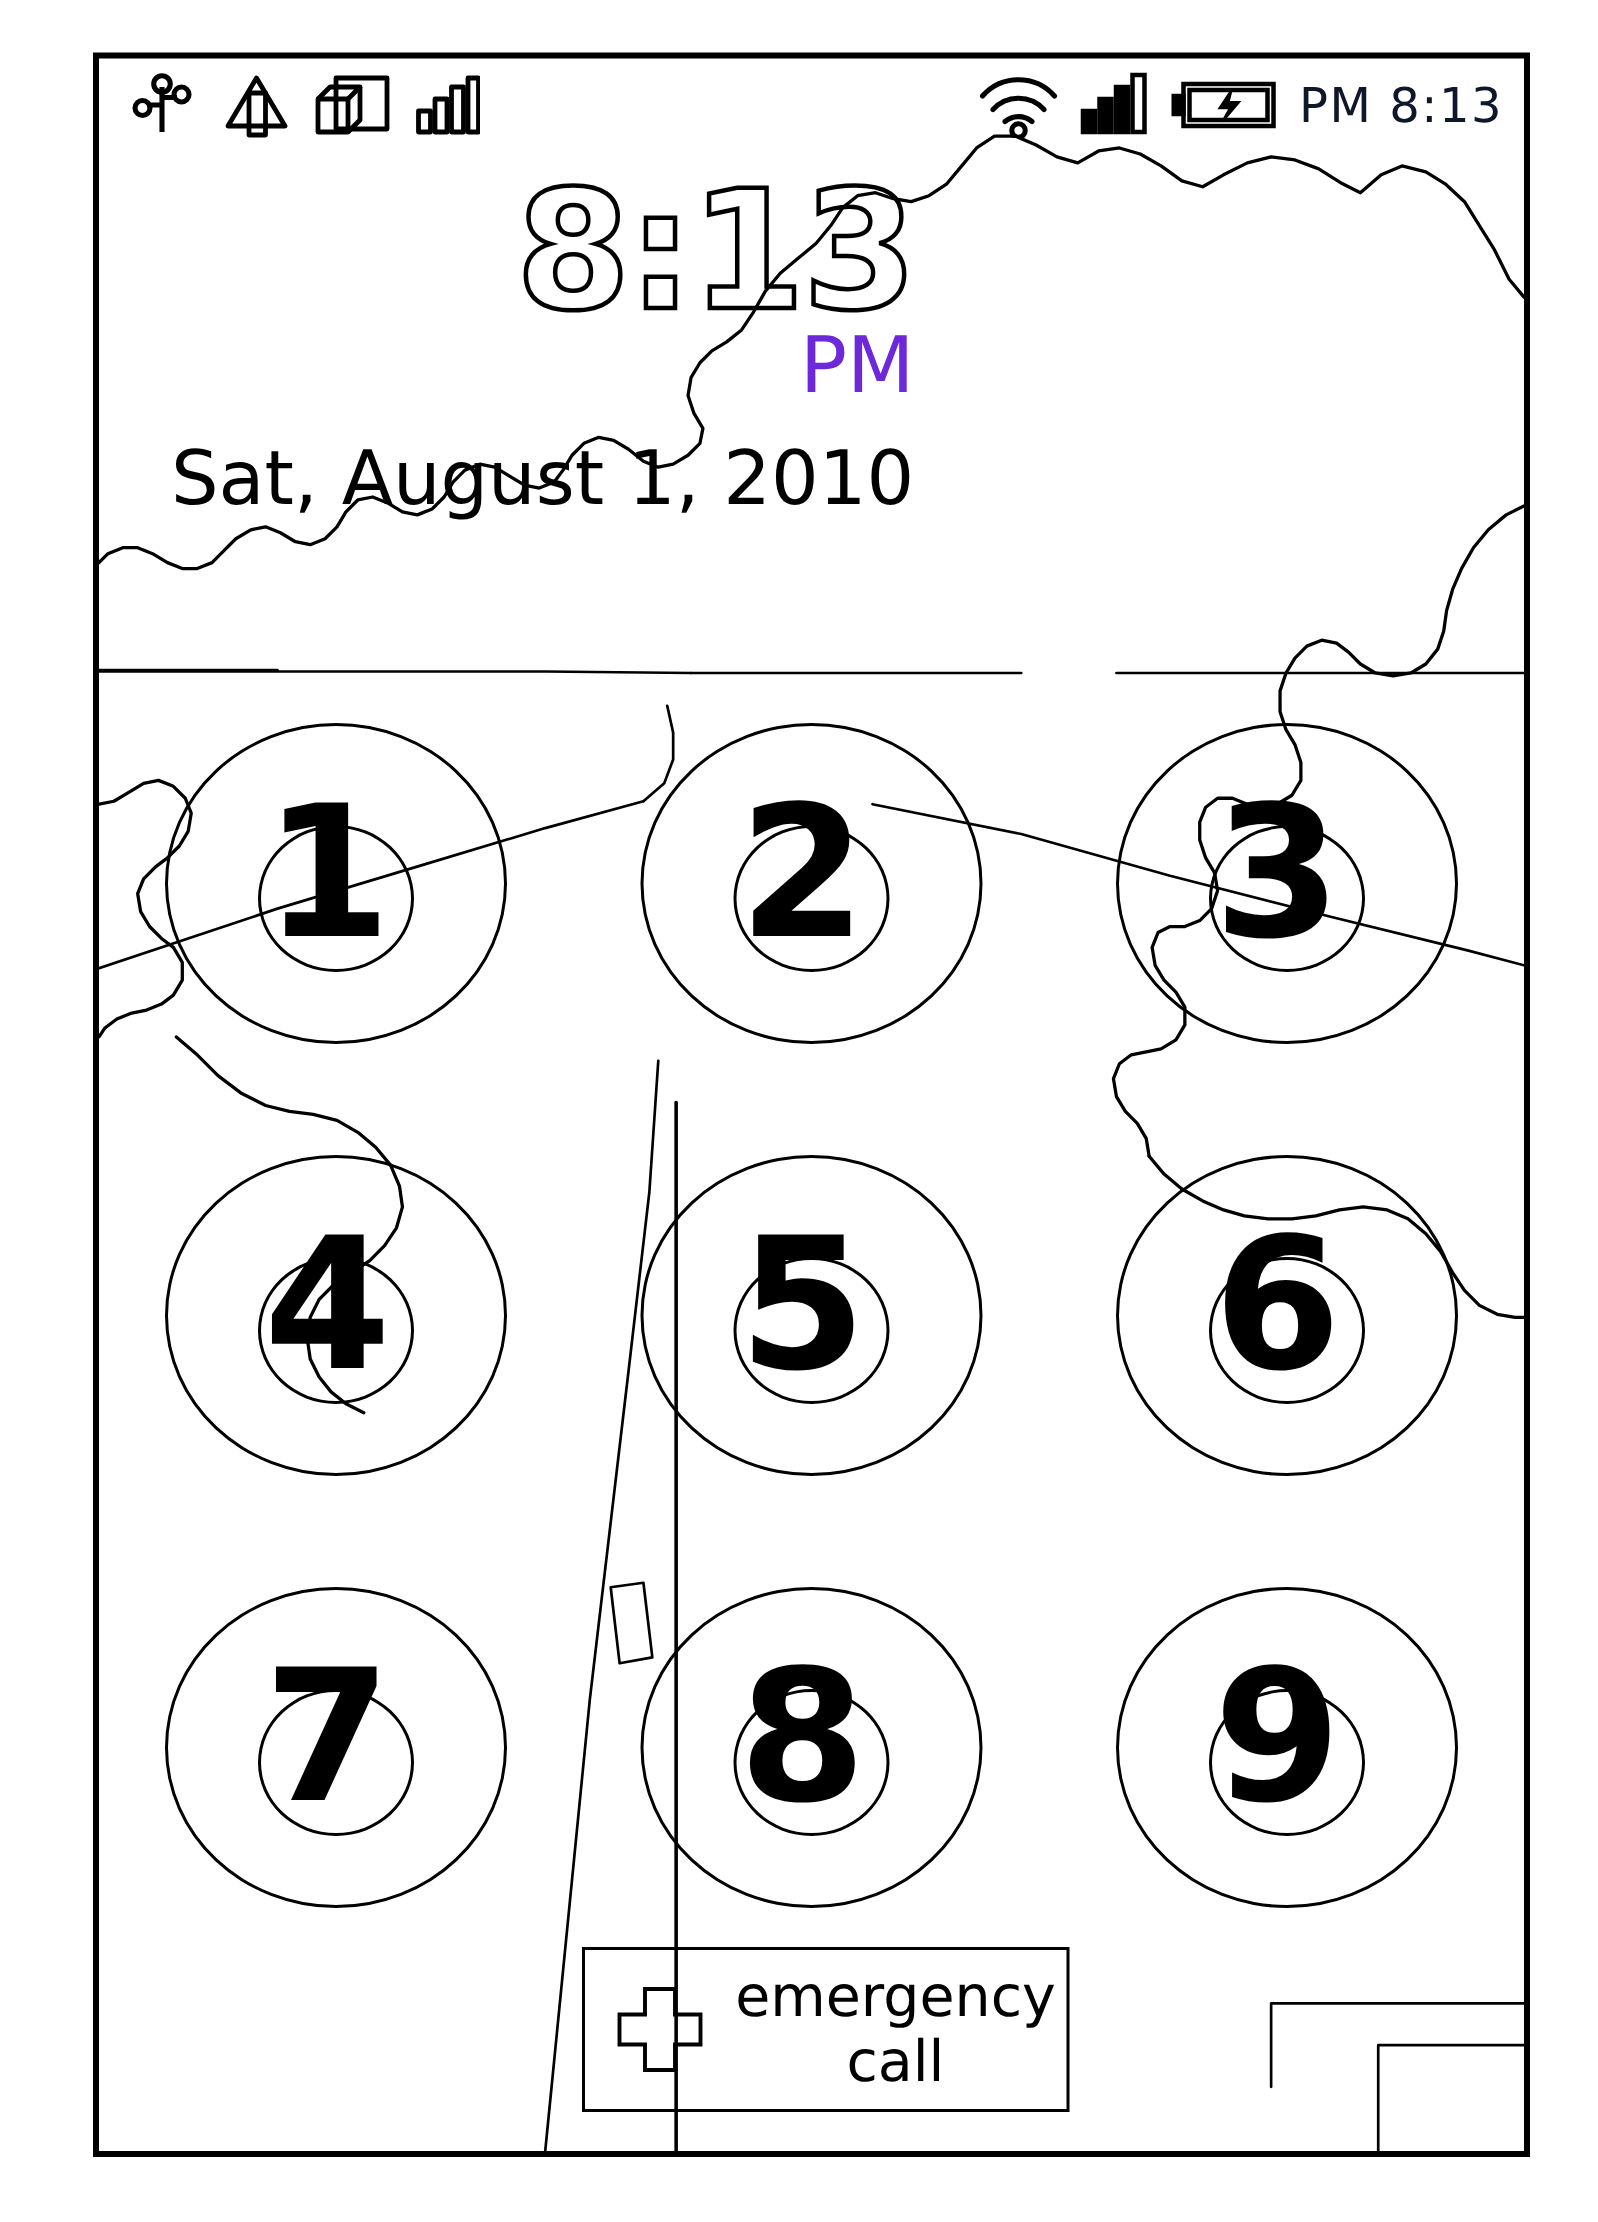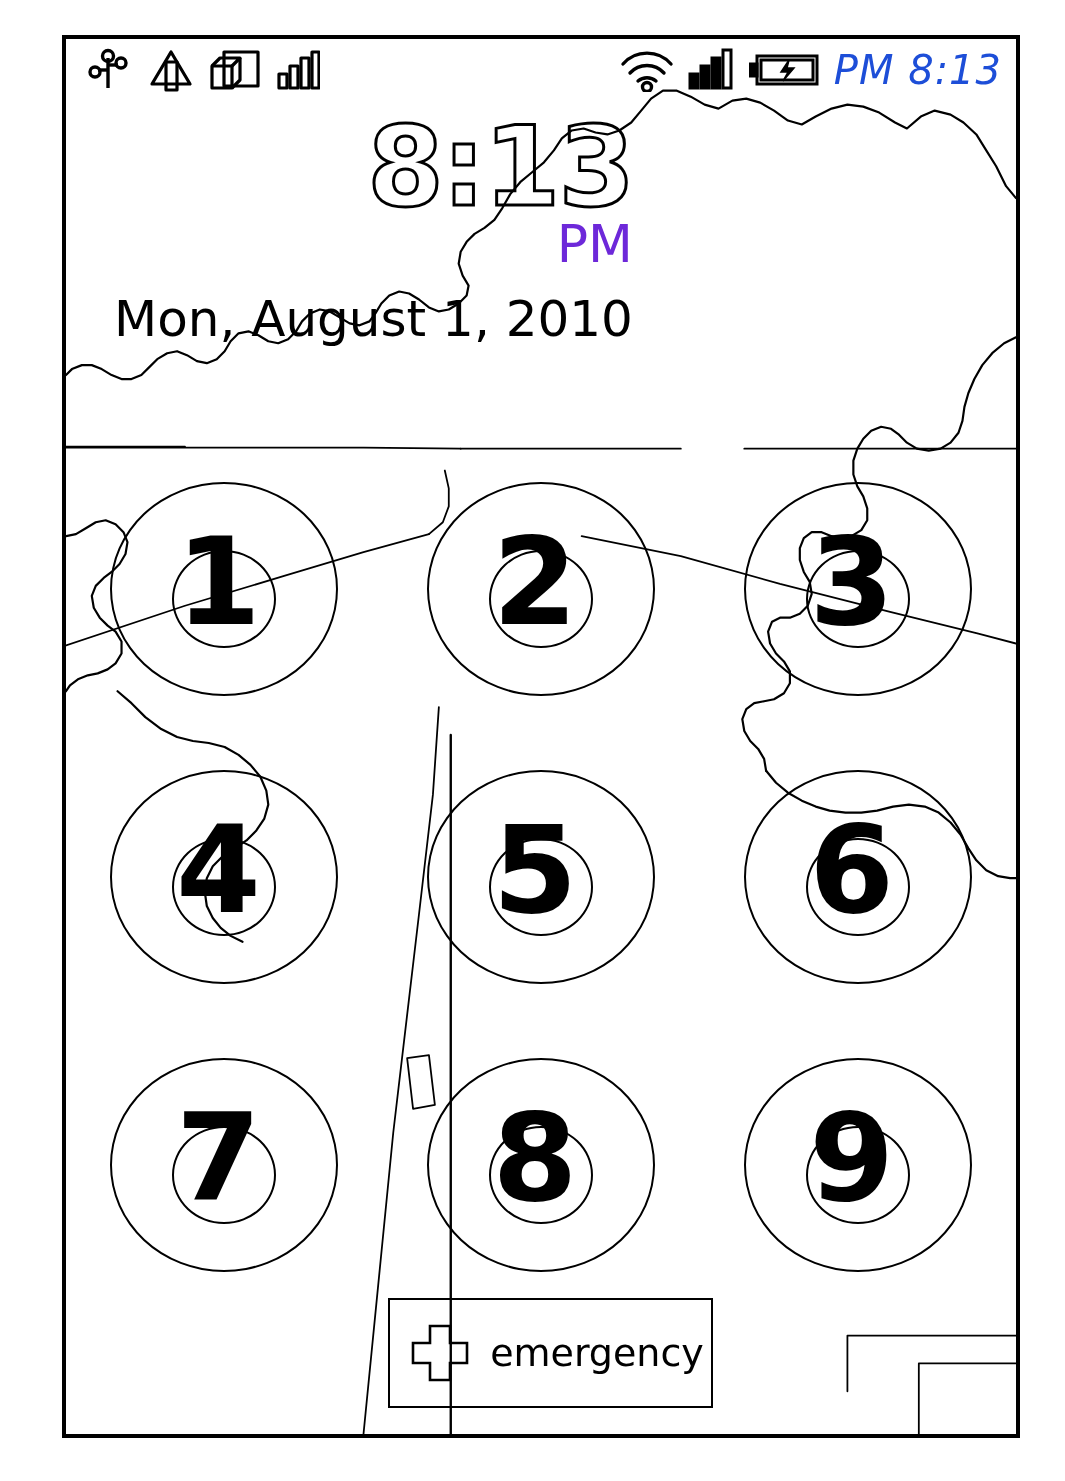--- a/index.html
+++ b/index.html
@@ -52,28 +52,27 @@
   }
   .status-group {
     display: flex;
     align-items: center;
   }
   .status-left .sb-icon { margin-right: 16px; }
   .status-right .sb-icon { margin-right: 13px; }
   .sb-icon { display: block; }
 
   #status-clock {
-    font-size: 40px;
+    font-size: 32px;
     font-weight: 400;
     letter-spacing: 1px;
-    color: #1d4ed8;
+    color: #0f172a;
     white-space: nowrap;
     line-height: 1;
     font-family: "DejaVu Sans", sans-serif;
-    font-style: italic;
   }
 
   
   #clock-block {
     position: absolute;
     left: 48px;
     top: 78px;
   }
   #clock-row {
     display: flex;
@@ -340,21 +339,21 @@
       </svg>
       <span id="status-clock">PM 8:13</span>
     </div>
   </div>
 
   <div id="clock-block">
     <div id="clock-row">
       <span id="clock-time">8:13</span>
       <span id="clock-ampm">PM</span>
     </div>
-    <div id="clock-date">Mon, August 1, 2010</div>
+    <div id="clock-date">Sat, August 1, 2010</div>
   </div>
 
   <div id="keypad">
 
     <div class="key-row">
       <button class="key">
         <span class="ring-outer"></span>
         <span class="ring-inner"></span>
         <span class="key-digit">1</span>
       </button>
@@ -406,16 +405,17 @@
       </button>
     </div>
   </div>
 
   <button id="emergency-call">
     <svg id="emergency-cross" width="62" height="62" viewBox="0 0 62 62">
       <path d="M21 4 L41 4 L41 21 L58 21 L58 41 L41 41 L41 58 L21 58 L21 41 L4 41 L4 21 L21 21 Z" fill="none" stroke="#000" stroke-width="2.6" stroke-linejoin="miter"></path>
     </svg>
     <span id="emergency-label">
       <span>emergency</span>
+      <span class="line2">call</span>
     </span>
   </button>
 
 </div>
 
 </body></html>

